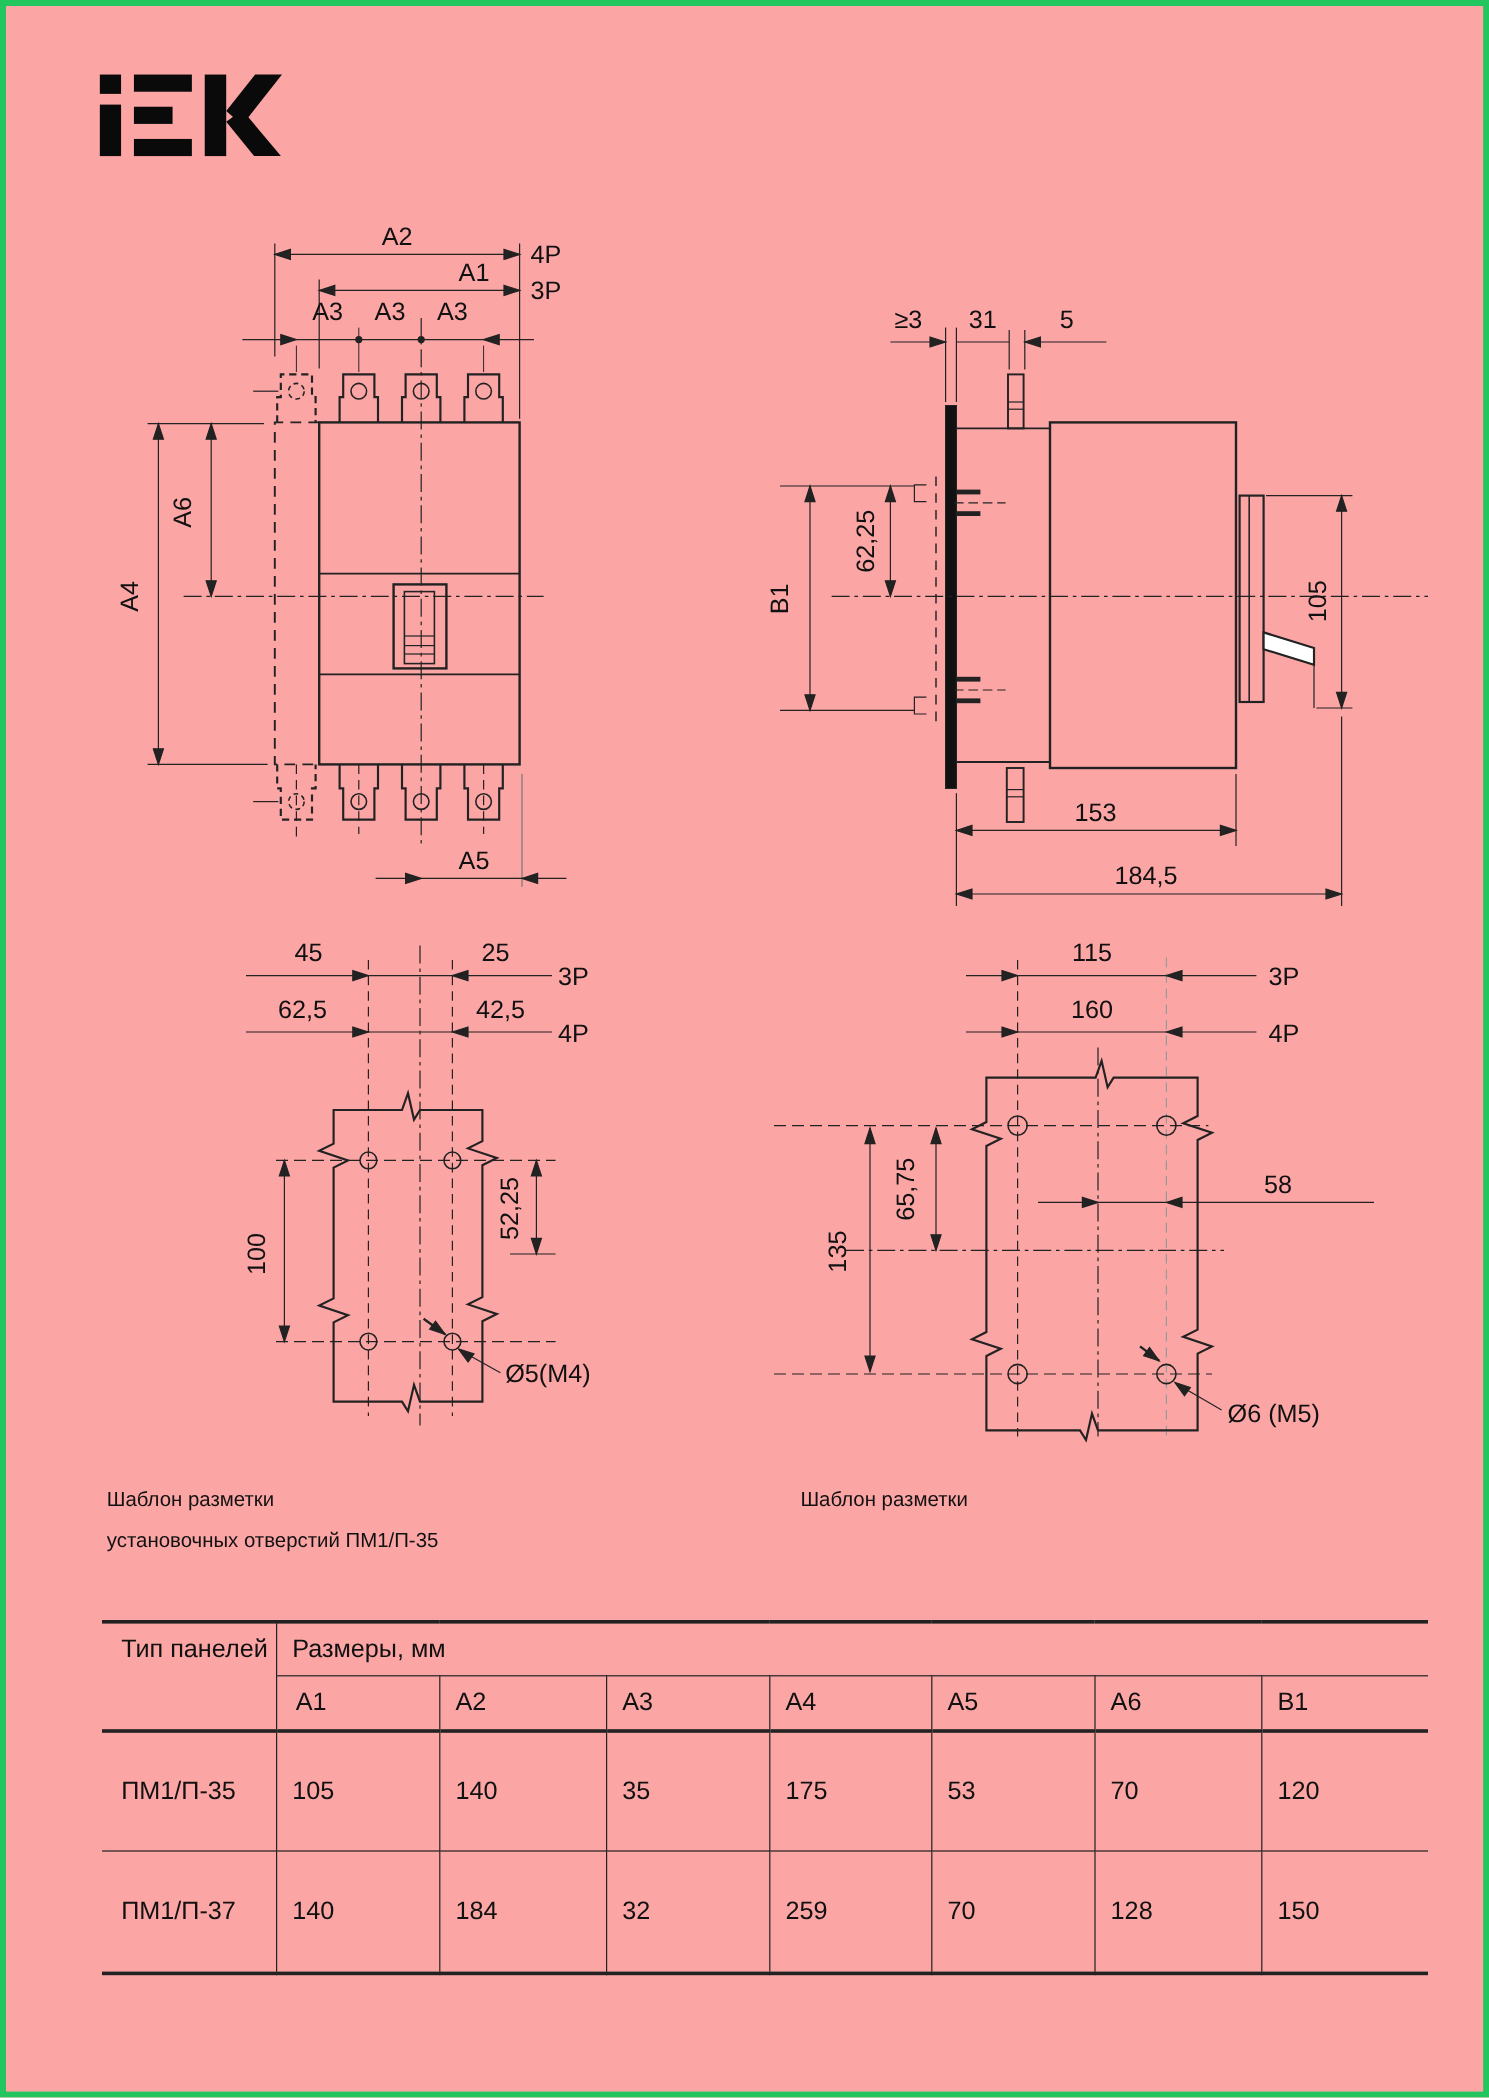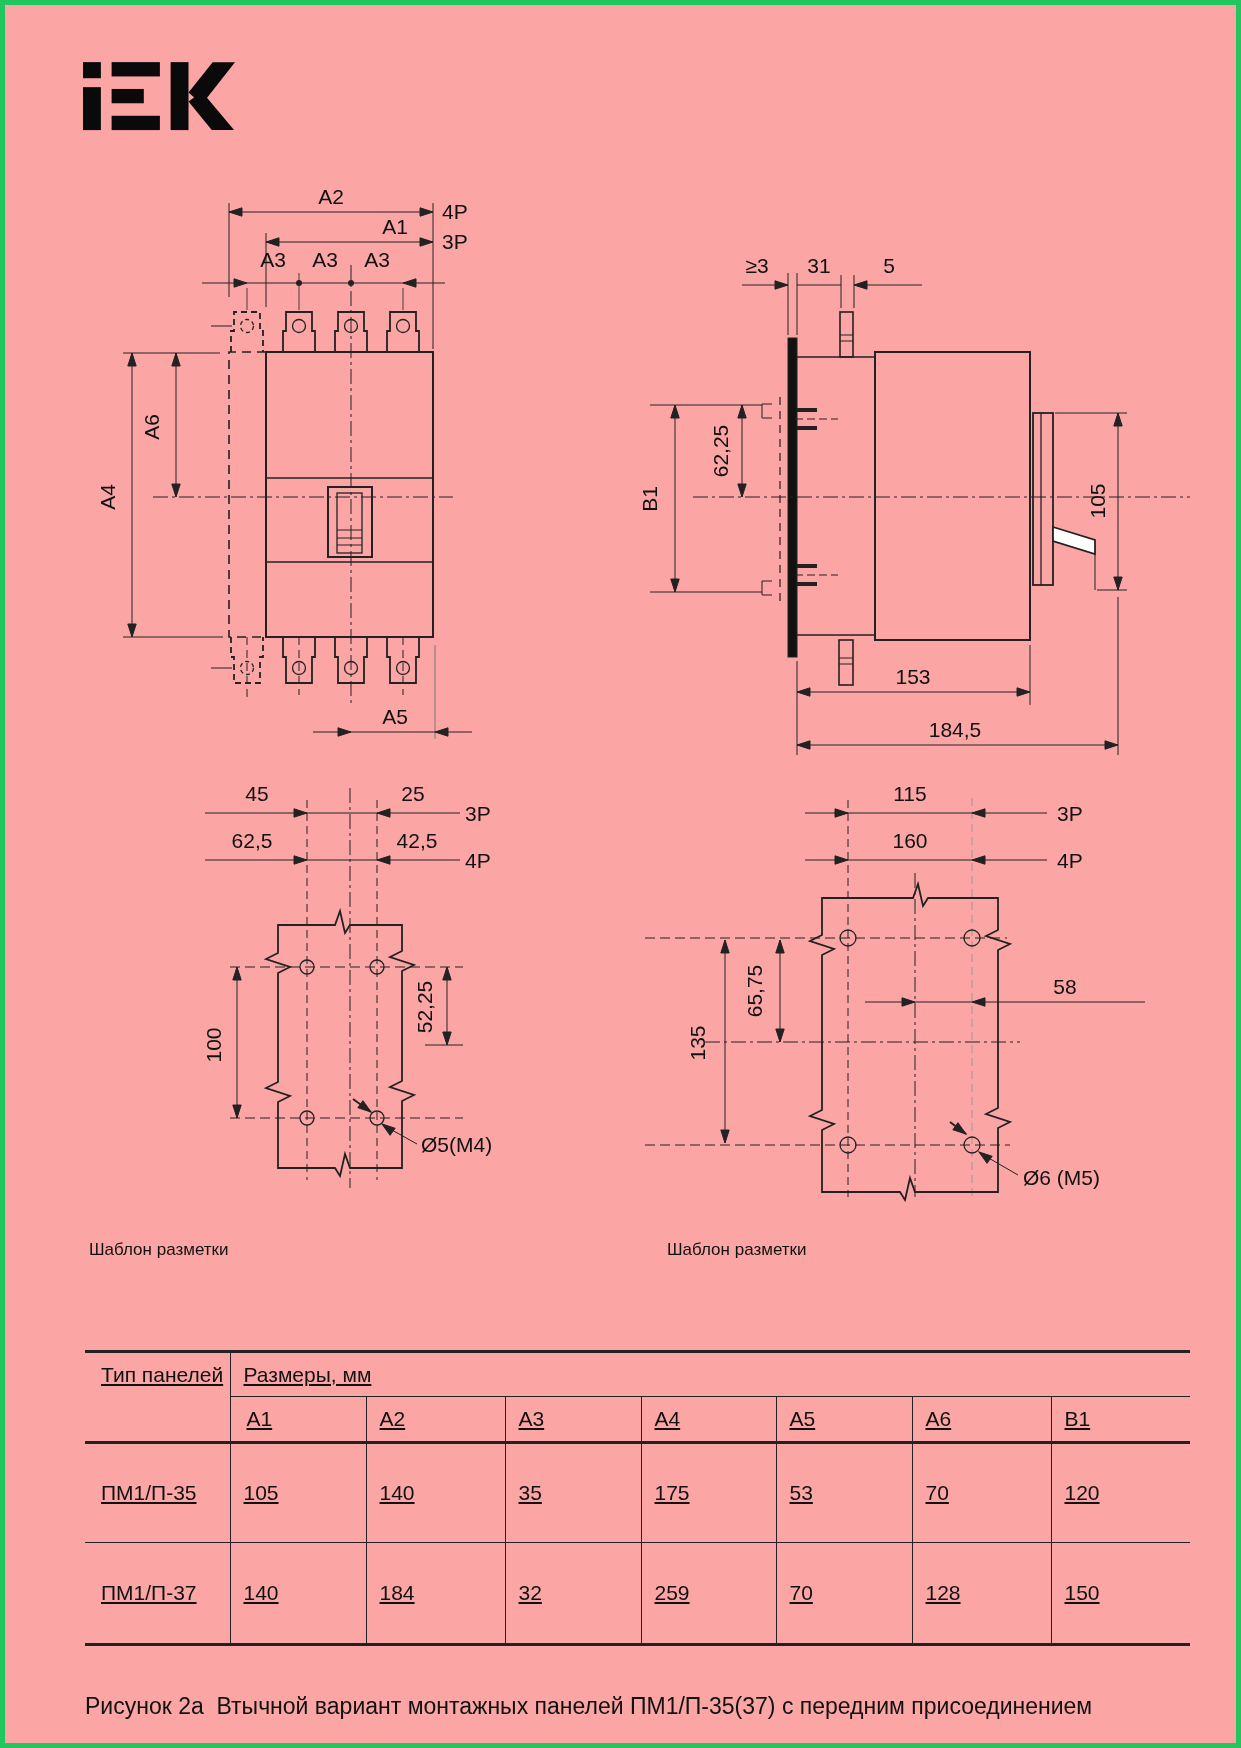--- a/index.html
+++ b/index.html
@@ -6,21 +6,21 @@
   .page{position:relative;width:1241px;height:1748px;background:#fca5a5;
         font-family:"Liberation Sans",sans-serif;color:#111;
         border:5px solid #22c55e;box-sizing:border-box;overflow:hidden;margin:0 auto;}
   .logo{position:absolute;left:78px;top:54px;}
   svg.drawing{position:absolute;left:0;top:130px;}
   svg text{font-size:21px;fill:#111;font-family:"Liberation Sans",sans-serif;}
   .tpl-label{position:absolute;font-size:17px;line-height:34px;color:#111;}
   table.dims{position:absolute;left:80px;top:1345px;width:1105px;table-layout:fixed;
              border-collapse:collapse;font-size:21px;color:#111;
              border-top:3px solid #222;border-bottom:3px solid #222;}
-  table.dims td{border:1.5px solid #222;padding:0 0 0 13px;vertical-align:middle;text-decoration:underline;}
+  table.dims td{border:1.5px solid #222;padding:0 0 0 13px;vertical-align:middle;}
   table.dims td:first-child{border-left:none;padding-left:16px;}
   table.dims td:last-child{border-right:none;margin-left:17px;}
   table.dims tr.r1{height:45px;}
   table.dims tr.r2{height:46px;}
   table.dims tr.d1{height:100px;}
   table.dims tr.d2{height:102px;}
   table.dims td.c0{vertical-align:top;padding-top:10px;border-bottom:3px solid #222;}
   table.dims tr.r2 td{border-bottom:3px solid #222;}
   .caption{position:absolute;left:80px;top:1688px;width:1120px;font-size:23px;white-space:pre-wrap;color:#111;}
 </style>
@@ -330,20 +330,21 @@
       <text x="1052" y="863">4P</text>
       <text transform="rotate(-90 700 1038)" x="700" y="1038" text-anchor="middle">135</text>
       <text transform="rotate(-90 757 986)" x="757" y="986" text-anchor="middle">65,75</text>
       <text x="1060" y="989" text-anchor="middle">58</text>
       <text x="1018" y="1180">Ø6 (M5)</text>
     </g>
   </svg>
 
   <div class="tpl-label" style="left:84px;top:1228px;">
     <div>Шаблон разметки</div>
+    <div>установочных отверстий ПМ1/П-35</div>
   </div>
   <div class="tpl-label" style="left:662px;top:1228px;">
     <div>Шаблон разметки</div>
   </div>
 
   <table class="dims">
     <colgroup>
       <col style="width:145px">
         <col style="width:136px">
         <col style="width:139px">
@@ -383,15 +384,14 @@
       <td>184</td>
       <td>32</td>
       <td>259</td>
       <td>70</td>
       <td>128</td>
       <td>150</td>
     </tr>
   </tbody>
     </table>
 
-  <div class="caption">Рисунок 2а  Втычной вариант монтажных панелей ПМ1/П-35(37) с передним присоединением</div>
 
 </div>
 
 </body></html>

